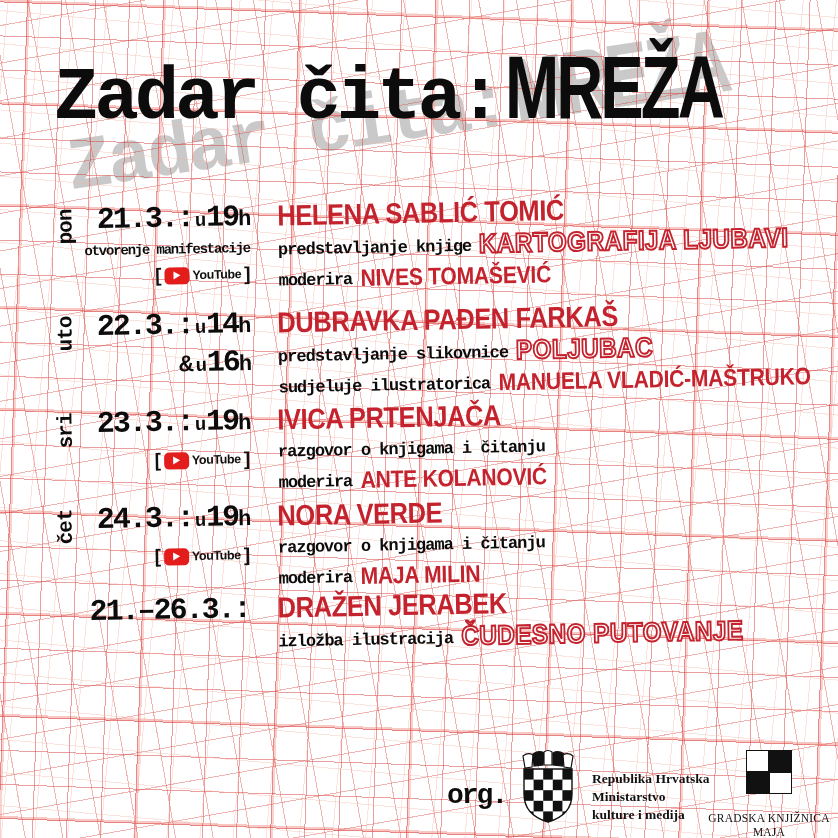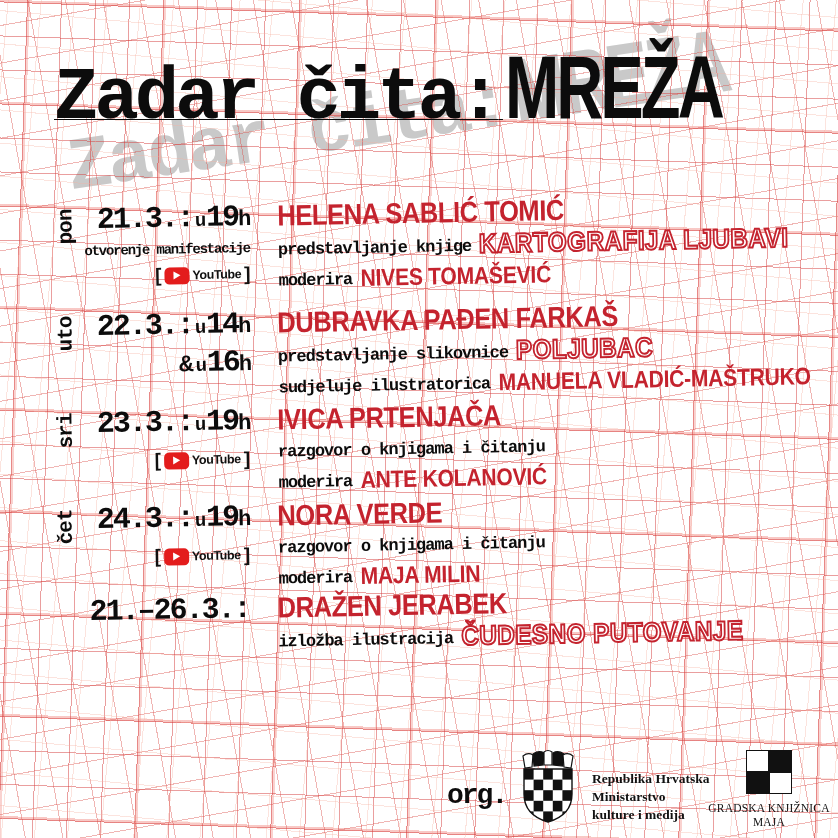--- a/index.html
+++ b/index.html
@@ -25,21 +25,21 @@
     transform:rotate(-10deg);
   }
   .g3{
     background-image:
       repeating-linear-gradient(90deg, rgba(246,176,160,.35) 0 1px, transparent 1px 33px),
       repeating-linear-gradient(0deg,  rgba(246,176,160,.35) 0 1px, transparent 1px 33px);
     transform:rotate(5deg);
   }
   
   .title, .ghost-title{position:absolute; white-space:nowrap; line-height:1;}
-  .title{left:54px; top:44px; z-index:3; color:#0c0c0c;text-decoration:underline;}
+  .title{left:54px; top:44px; z-index:3; color:#0c0c0c;}
   .ghost-title{left:60px; top:116px; z-index:0; color:#c9c9c9; transform:rotate(-8.5deg); transform-origin:left top;}
   .t-slab{font-family:"Liberation Mono", monospace; font-weight:bold; font-size:74px; letter-spacing:-4px;}
   .t-bold{display:inline-block; font-family:"Liberation Sans", sans-serif; font-weight:bold;
           font-size:88px; letter-spacing:-4px; transform:scale(.74,1.02); transform-origin:left bottom;
           vertical-align:baseline; margin-left:2px;}
   .grid, .gridwrap{z-index:1;}
   
   .events{position:absolute; left:0; top:0; width:838px; height:838px; z-index:3;}
   .event{position:absolute; left:55px; width:765px; display:flex; transform:rotate(-1.1deg); transform-origin:40px 50%;}
   .daywrap{width:27px; position:relative; flex:none;}
@@ -85,21 +85,21 @@
   .footer{position:absolute; left:0; top:742px; width:830px; height:96px; z-index:3;}
   .org{position:absolute; left:447px; top:38px; font-family:"Liberation Mono", monospace; font-weight:bold; font-size:28px; letter-spacing:-2px; color:#0c0c0c;}
   .org{left:447px;} 
   .coat{position:absolute; left:517px; top:6px;}
   .ministry{position:absolute; left:592px; top:28px; font-family:"Liberation Serif", serif; font-weight:bold; font-size:13.5px; line-height:18px; color:#111;}
   .library{position:absolute; left:700px; top:8px; width:138px; text-align:center;}
   .checker{width:46px; height:44px; margin:0 auto; display:grid; grid-template-columns:23px 23px; grid-template-rows:22px 22px;}
   .checker .sq{box-sizing:border-box;}
   .sq-w{background:#fff; border:1.5px solid #111;}
   .sq-b{background:#111;}
-  .lib-text{margin-top:7px; font-family:"Liberation Serif", serif; font-size:11.5px; line-height:14px; letter-spacing:.2px; color:#111;}
+  .lib-text{margin-top:17px; font-family:"Liberation Serif", serif; font-size:11.5px; line-height:14px; letter-spacing:.2px; color:#111;}
 </style>
 </head>
 <body>
 
 <div class="poster">
 
   <div class="ghost-title">
     <span class="t-slab">Zadar čita:</span>
     <span class="t-bold">MREŽA</span>
   </div>

